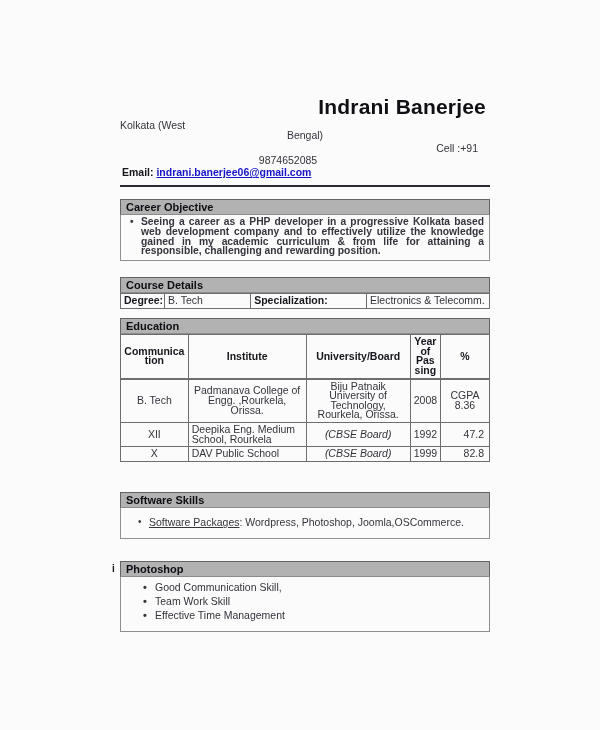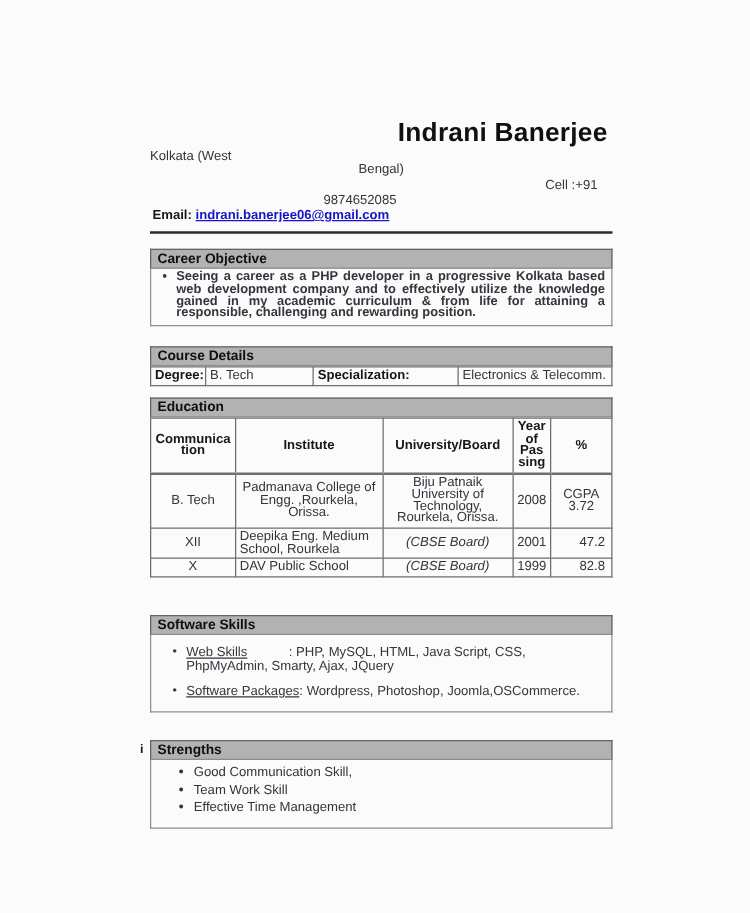--- a/index.html
+++ b/index.html
@@ -159,58 +159,55 @@
           <th class="e2">Institute</th>
           <th class="e3">University/Board</th>
           <th class="e4">Year of Passing</th>
           <th class="e5">%</th>
         </tr>
         <tr class="r1">
           <td class="tc">B. Tech</td>
           <td class="tc">Padmanava College of Engg. ,Rourkela, Orissa.</td>
           <td class="tc">Biju Patnaik University of Technology, Rourkela, Orissa.</td>
           <td class="tc">2008</td>
-          <td class="tc">CGPA 3.72</td>
+          <td class="tc">CGPA 8.36</td>
         </tr>
         <tr class="r2">
           <td class="tc">XII</td>
           <td>Deepika Eng. Medium School, Rourkela</td>
           <td class="tc ital">(CBSE Board)</td>
-          <td class="tc">2001</td>
+          <td class="tc">1992</td>
           <td class="tr">47.2</td>
         </tr>
         <tr class="r3">
           <td class="tc">X</td>
           <td>DAV Public School</td>
           <td class="tc ital">(CBSE Board)</td>
           <td class="tc">1999</td>
           <td class="tr">82.8</td>
         </tr>
       </tbody>
         </table>
     </div>
 
     <div class="section" style="margin-top:30px;">
       <div class="sec-header">Software Skills</div>
       <div class="sec-body skills-body">
         <ul>
           <li>
-            <span class="skill-label"><span class="u">Web Skills</span></span><span>: PHP, MySQL, HTML, Java Script, CSS, PhpMyAdmin, Smarty, Ajax, JQuery</span>
-          </li>
-          <li>
             <span class="skill-label"><span class="u">Software Packages</span></span><span>: Wordpress, Photoshop, Joomla,OSCommerce.</span>
           </li>
         </ul>
       </div>
     </div>
 
     <div class="section" style="margin-top:22px;">
       <div class="sec-header">
         <span class="strengths-mark">i</span>
-        <span>Strengths</span>
+        <span>Photoshop</span>
       </div>
       <div class="sec-body strengths-body">
         <ul>
           <li>Good Communication Skill,</li>
           <li>Team Work Skill</li>
           <li>Effective Time Management</li>
         </ul>
       </div>
     </div>
 

